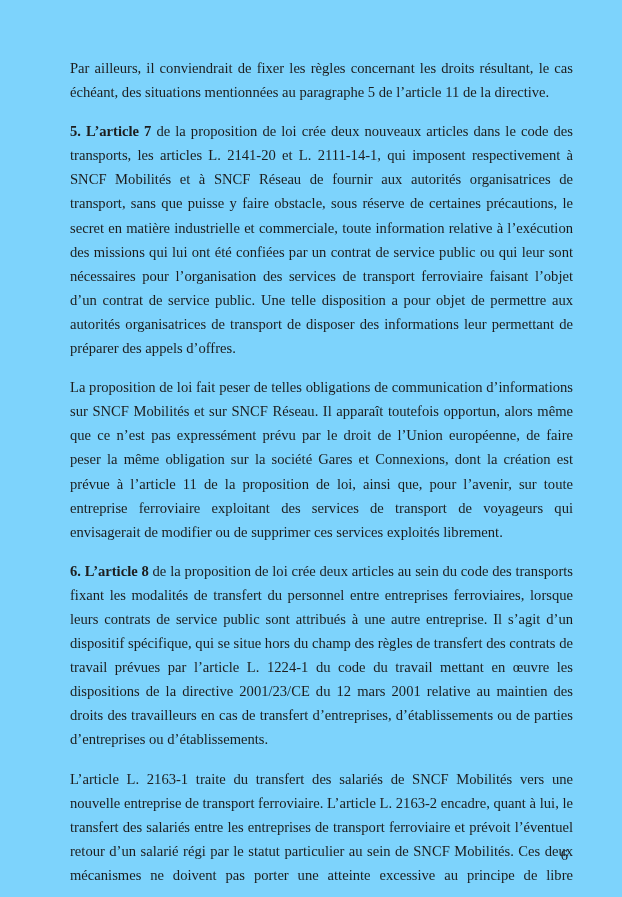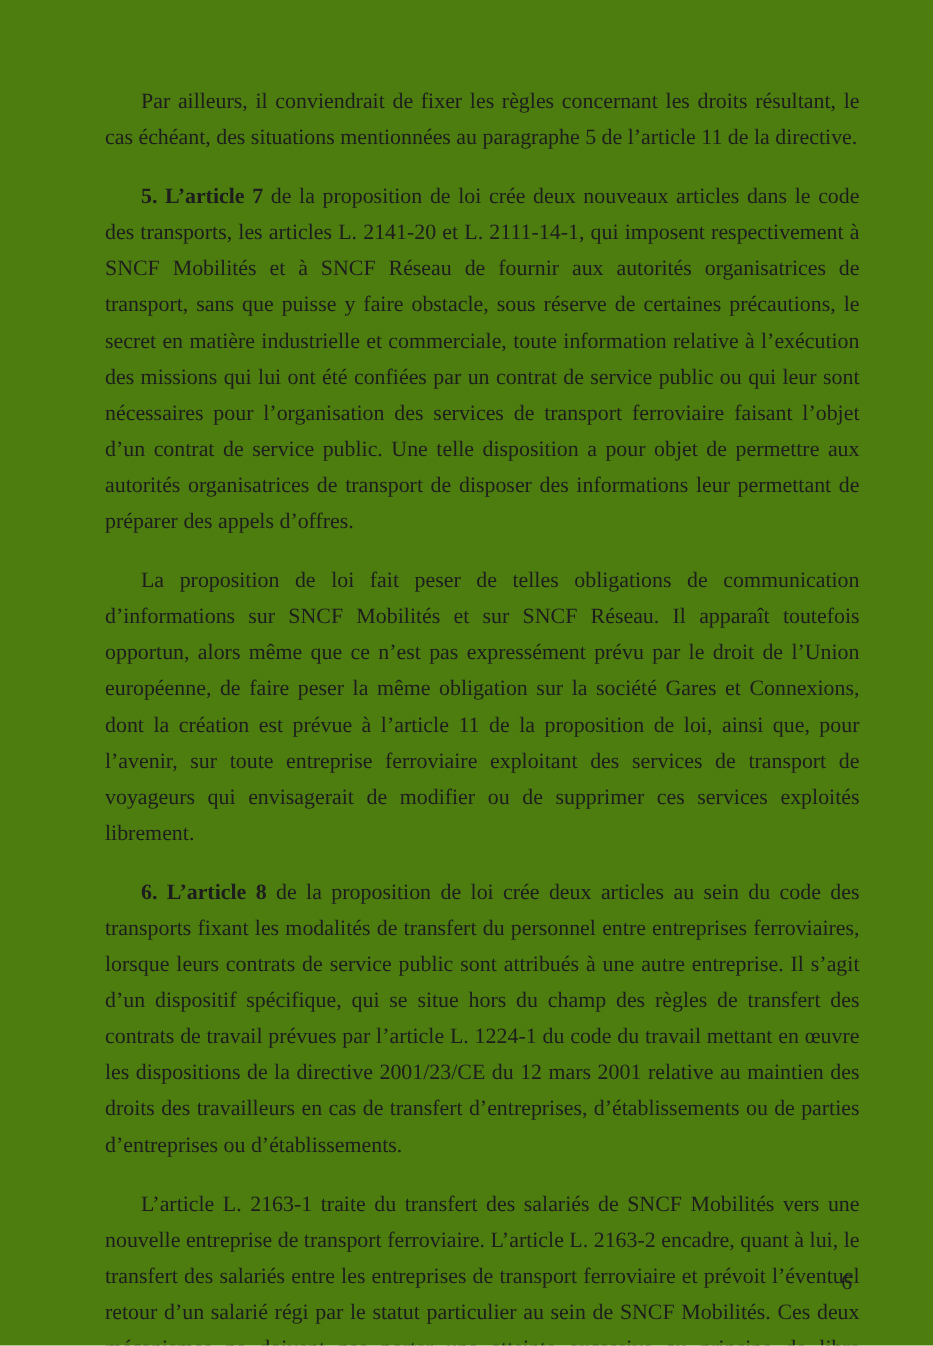--- a/index.html
+++ b/index.html
@@ -4,41 +4,40 @@
 <style>
   html, body {
     margin: 0;
     padding: 0;
     background: #ffffff;
   }
   .page {
     position: relative;
     width: 622px;
     height: 897px;
-    background: #4d7c0f;
+    background: #7dd3fc;
     overflow: hidden;
     font-family: "Liberation Serif", "DejaVu Serif", serif;
     color: #1d1d1d;
   }
   .content {
     position: absolute;
     left: 70px;
     top: 56px;
     width: 503px;
     font-size: 14.6px;
     line-height: 24.1px;
     text-align: justify;
     text-justify: inter-word;
   }
   .para {
     margin: 0 0 15px 0;
   }
   .para strong {
     font-weight: bold;
-    margin-left: 24px;
   }
   .page-number {
     position: absolute;
     top: 845px;
     right: 54px;
     font-size: 14.5px;
     line-height: 20px;
     color: #1d1d1d;
   }
 </style>

